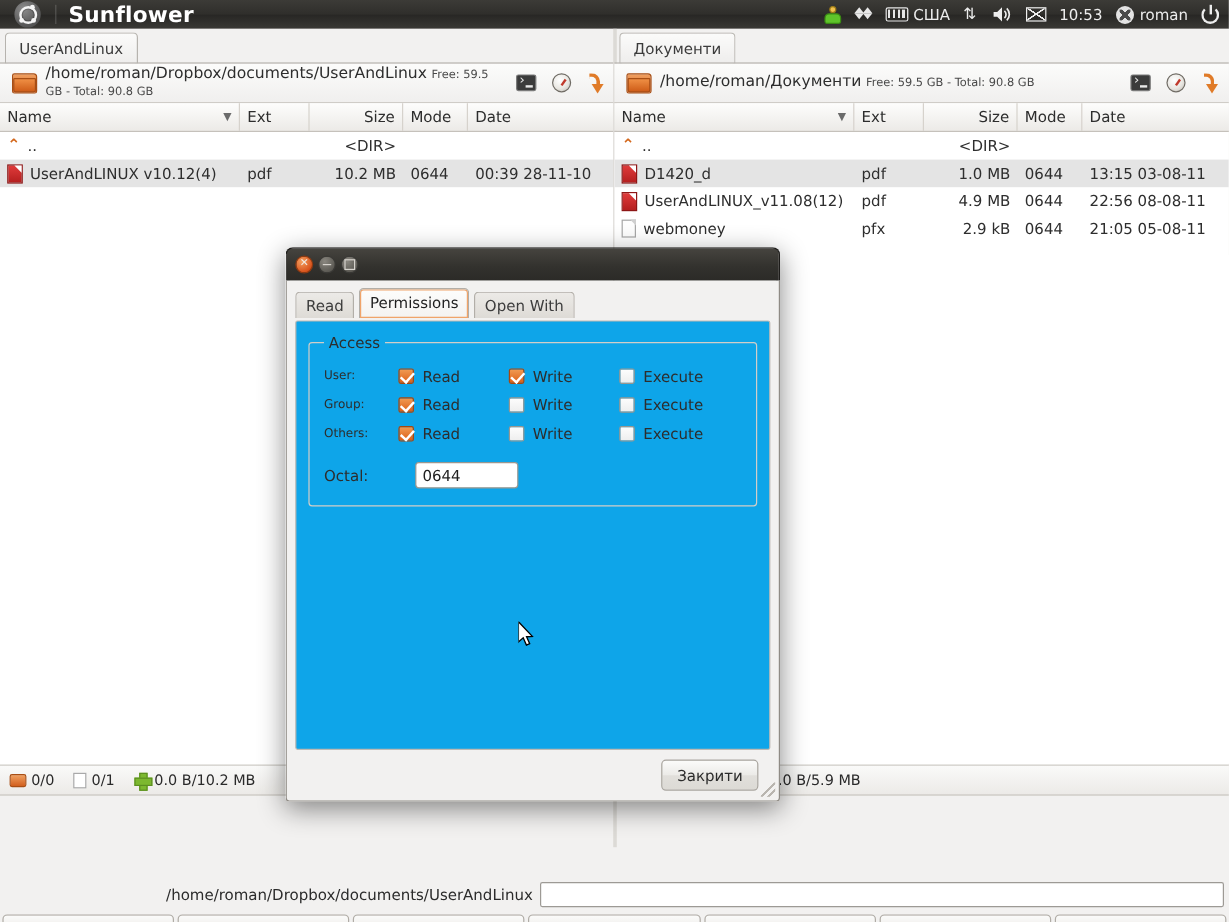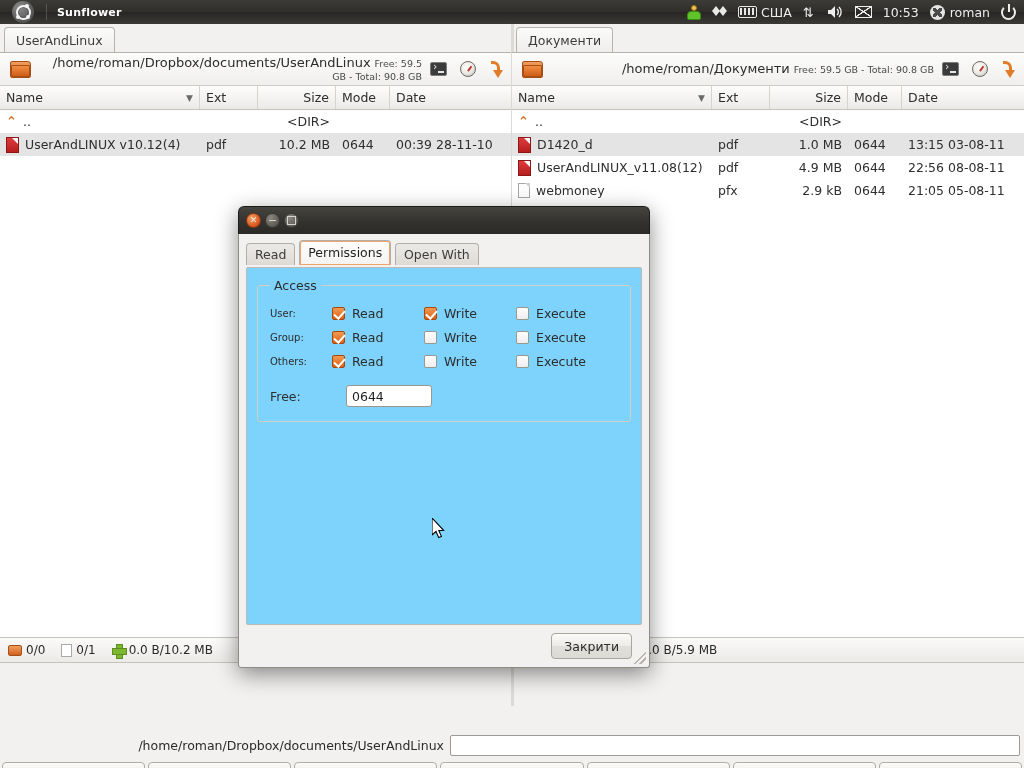--- a/index.html
+++ b/index.html
@@ -35,21 +35,21 @@
     position:absolute; width:4px; height:4px; border-radius:50%; background:#f4f4f4;
   }
   .ubuntu-logo .d1 { top: 3px; left: 13px; }
   .ubuntu-logo .d2 { bottom: 4px; left: 4px; }
   .ubuntu-logo .d3 { bottom: 4px; right: 4px; }
 
   .panel-sep {
     width:1px; height:16px; background: rgba(255,255,255,0.18); margin: 0 10px 0 12px;
   }
   #app-title {
-    font-weight: bold; font-size: 11px; color: #fff;
+    font-weight: bold; font-size: 18px; color: #fff;
     letter-spacing: .2px;
     text-align: right;
   }
   #tray {
     margin-left: auto; display: flex; gap: 11px;
     padding-right: 8px;
   }
   .tray-item { display:flex; align-items:center; height:24px; color:#f0f0f0; font-size:12px; }
   .tray-text { color: #ececec; font-size: 12.5px; }
 
@@ -116,21 +116,21 @@
   .folder-icon .back {
     position:absolute; left:0; top:0; width:21px; height:17px;
     background: linear-gradient(to bottom, #f0a060, #d2601f);
     border:1px solid #a84e14; border-radius:2px 3px 2px 2px;
   }
   .folder-icon .front {
     position:absolute; left:1px; top:4px; width:19px; height:12px;
     background: linear-gradient(to bottom, #ef8f44, #cf5d19);
     border:1px solid #a84e14; border-radius:1px 1px 2px 2px;
   }
-  .path-text { flex:1 1 auto; min-width:0; line-height:1.08;text-align:right; }
+  .path-text { flex:1 1 auto; min-width:0; line-height:1.08; }
   .path-main { font-size:13px; color:#2d2d2d; white-space:nowrap; overflow:hidden; text-overflow:ellipsis; }
   .path-sub  { font-size:9.5px; color:#4a4a4a; margin-top:1px; }
   .path-tools { display:flex; align-items:center; gap:13px; margin-left:8px; flex:0 0 auto; }
 
   .ic-terminal {
     width:17px; height:14px; background:#3b3b3b; border:1px solid #7a7a7a; border-radius:2px;
     position:relative;
   }
   .ic-terminal::after {
     content:"\203A"; position:absolute; left:2px; top:-3px; font-size:11px; color:#e8e8e8;
@@ -293,21 +293,21 @@
     font-size:12.5px; color:#3c3c3c; vertical-align:bottom;
   }
   .dtab.active {
     background: linear-gradient(to bottom, #fdfdfc, #f4f3f1);
     height:25px; line-height:23px;
     box-shadow: 0 0 0 1px #f0a46a inset;
     color:#1f1f1f;
   }
   #dlg-page {
     position:absolute; left:7px; top:33px; right:7px; bottom:42px;
-    background:#7dd3fc; border:1px solid #bdb9b3; border-radius:2px;
+    background:#0ea5e9; border:1px solid #bdb9b3; border-radius:2px;
   }
   fieldset.access {
     margin:10px; border:1px solid #d2cec8; border-radius:3px;
     padding:8px 12px 14px 12px;
   }
   fieldset.access legend { font-size:12.5px; color:#2d2d2d; padding:0 4px; }
   .perm-row { display:flex; align-items:center; height:24px; }
   .perm-label { width:62px; font-size:10px; color:#2d2d2d; }
   .perm-cell { width:92px; display:flex; align-items:center; gap:7px; font-size:12.5px; color:#2d2d2d; }
   .cb {
@@ -656,21 +656,21 @@
                 <span class="cb"></span>
                 <span>Write</span>
               </span>
             <span class="perm-cell">
                 <span class="cb"></span>
                 <span>Execute</span>
               </span>
           </div>
 
           <div class="octal-row">
-            <span class="octal-label">Free:</span>
+            <span class="octal-label">Octal:</span>
             <input id="octal-input" type="text" value="0644" style="">
           </div>
         </fieldset>
       </div>
 
       <div id="dlg-actions">
         <button id="close-button">Закрити</button>
       </div>
       <div class="grip"></div>
     </div>

